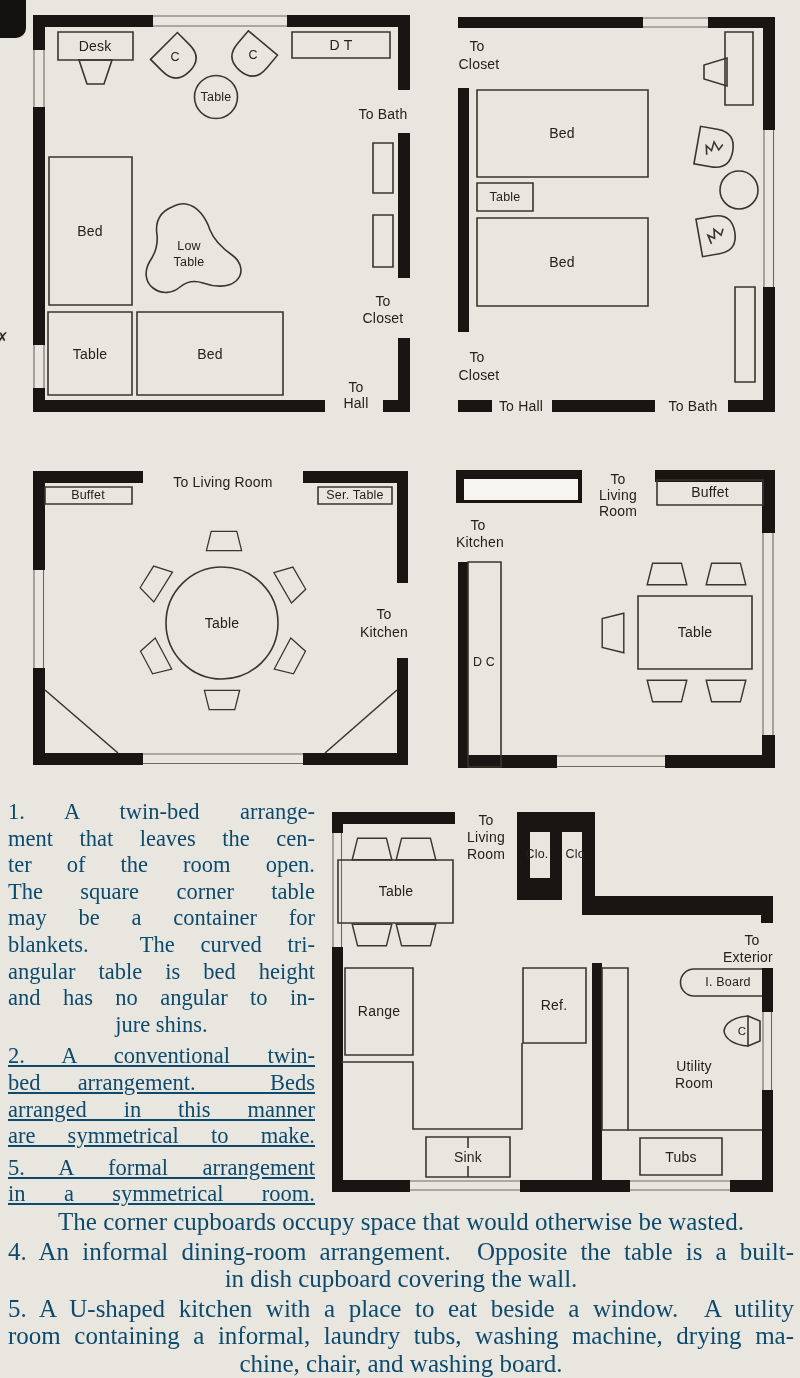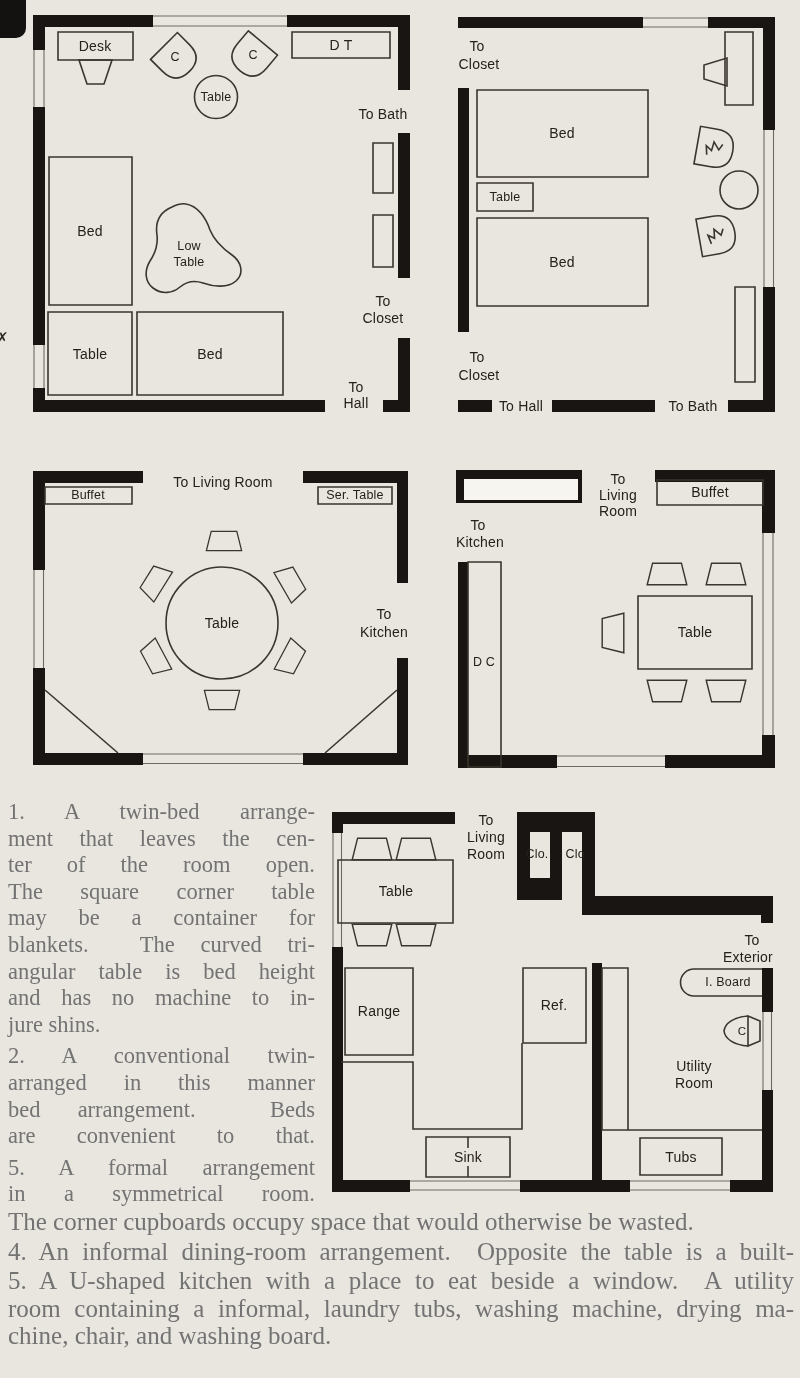--- a/index.html
+++ b/index.html
@@ -6,26 +6,26 @@
   body{width:800px;height:1378px;background:#e9e6e0;position:relative;overflow:hidden;
        font-family:"Liberation Serif", serif;}
   .page{position:absolute;inset:0;background:#e9e6e0;}
   svg{position:absolute;overflow:visible;}
   svg text{font-family:"Liberation Sans","DejaVu Sans",sans-serif;fill:#262119;
            text-anchor:middle;dominant-baseline:central;letter-spacing:.2px;}
   .f14{font-size:14px;} .f12{font-size:12.5px;} .f11{font-size:11.5px;}
   .w{fill:#191512;}
   .f{fill:none;stroke:#3a362e;stroke-width:1.6;vector-effect:non-scaling-stroke;}
   .winl{stroke:#6e6a62;stroke-width:1.1;}
-  .cap{position:absolute;color:#737373;}
+  .cap{position:absolute;color:#0c4a6e;}
   .capcol{left:8px;top:799px;width:307px;font-size:22.5px;line-height:26.6px;}
   .capbot{left:8px;top:1208px;width:786px;font-size:25px;line-height:27.6px;}
   .jl{text-align:justify;text-align-last:justify;}
-  .nl{text-align:left;}
-  .gap{margin-top:5px;}
+  .nl{text-align:center;}
+  .gap{margin-top:5px;text-decoration:underline;}
   .gap2{margin-top:2px;}
   .corner-blob{position:absolute;left:0;top:0;width:26px;height:38px;background:#141210;
                border-bottom-right-radius:10px;}
   .xmark{position:absolute;left:-4px;top:329px;font-size:15px;color:#2c2a26;
          font-family:"DejaVu Sans",sans-serif;}
 </style>
 </head>
 <body>
 
 <div class="page">
@@ -280,39 +280,40 @@
 
 <div class="cap capcol">
   <div>
     <div class="jl">1. A twin-bed arrange-</div>
     <div class="jl">ment that leaves the cen-</div>
     <div class="jl">ter of the room open.</div>
     <div class="jl">The square corner table</div>
     <div class="jl">may be a container for</div>
     <div class="jl">blankets.&nbsp; The curved tri-</div>
     <div class="jl">angular table is bed height</div>
-    <div class="jl">and has no machine to in-</div>
+    <div class="jl">and has no angular to in-</div>
     <div class="nl">jure shins.</div>
   </div>
   <div class="gap">
     <div class="jl">2. A conventional twin-</div>
+    <div class="jl">bed arrangement.&nbsp; Beds</div>
     <div class="jl">arranged in this manner</div>
-    <div class="jl">bed arrangement.&nbsp; Beds</div>
-    <div class="jl">are convenient to that.</div>
+    <div class="jl">are symmetrical to make.</div>
   </div>
   <div class="gap">
     <div class="jl">5. A formal arrangement</div>
     <div class="jl">in a symmetrical room.</div>
   </div>
 </div>
 
 <div class="cap capbot">
   <div class="nl">The corner cupboards occupy space that would otherwise be wasted.</div>
   <div class="gap2">
     <div class="jl">4. An informal dining-room arrangement.&nbsp; Opposite the table is a built-</div>
+    <div class="nl">in dish cupboard covering the wall.</div>
   </div>
   <div class="gap2">
     <div class="jl">5. A U-shaped kitchen with a place to eat beside a window.&nbsp; A utility</div>
     <div class="jl">room containing a informal, laundry tubs, washing machine, drying ma-</div>
     <div class="nl">chine, chair, and washing board.</div>
   </div>
 </div>
 
 <div class="corner-blob"></div>
 <div class="xmark">✗</div>

